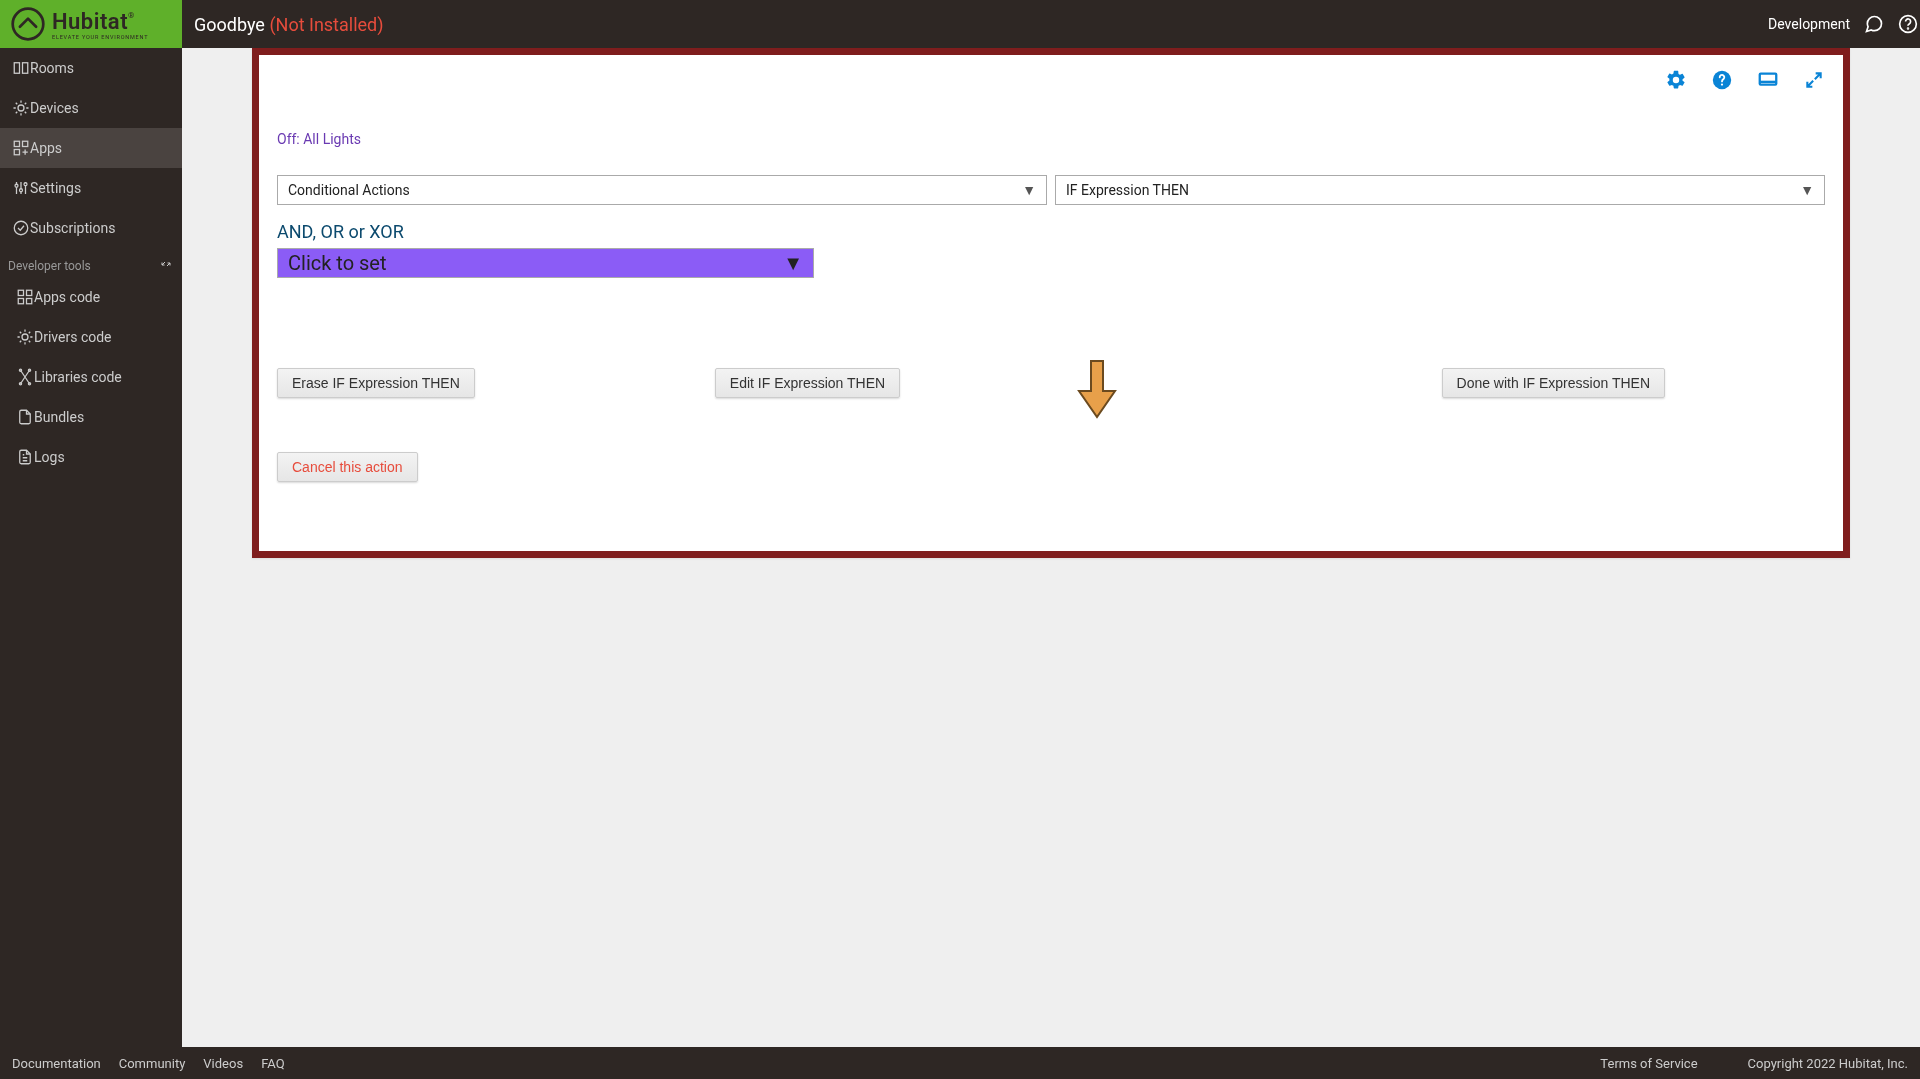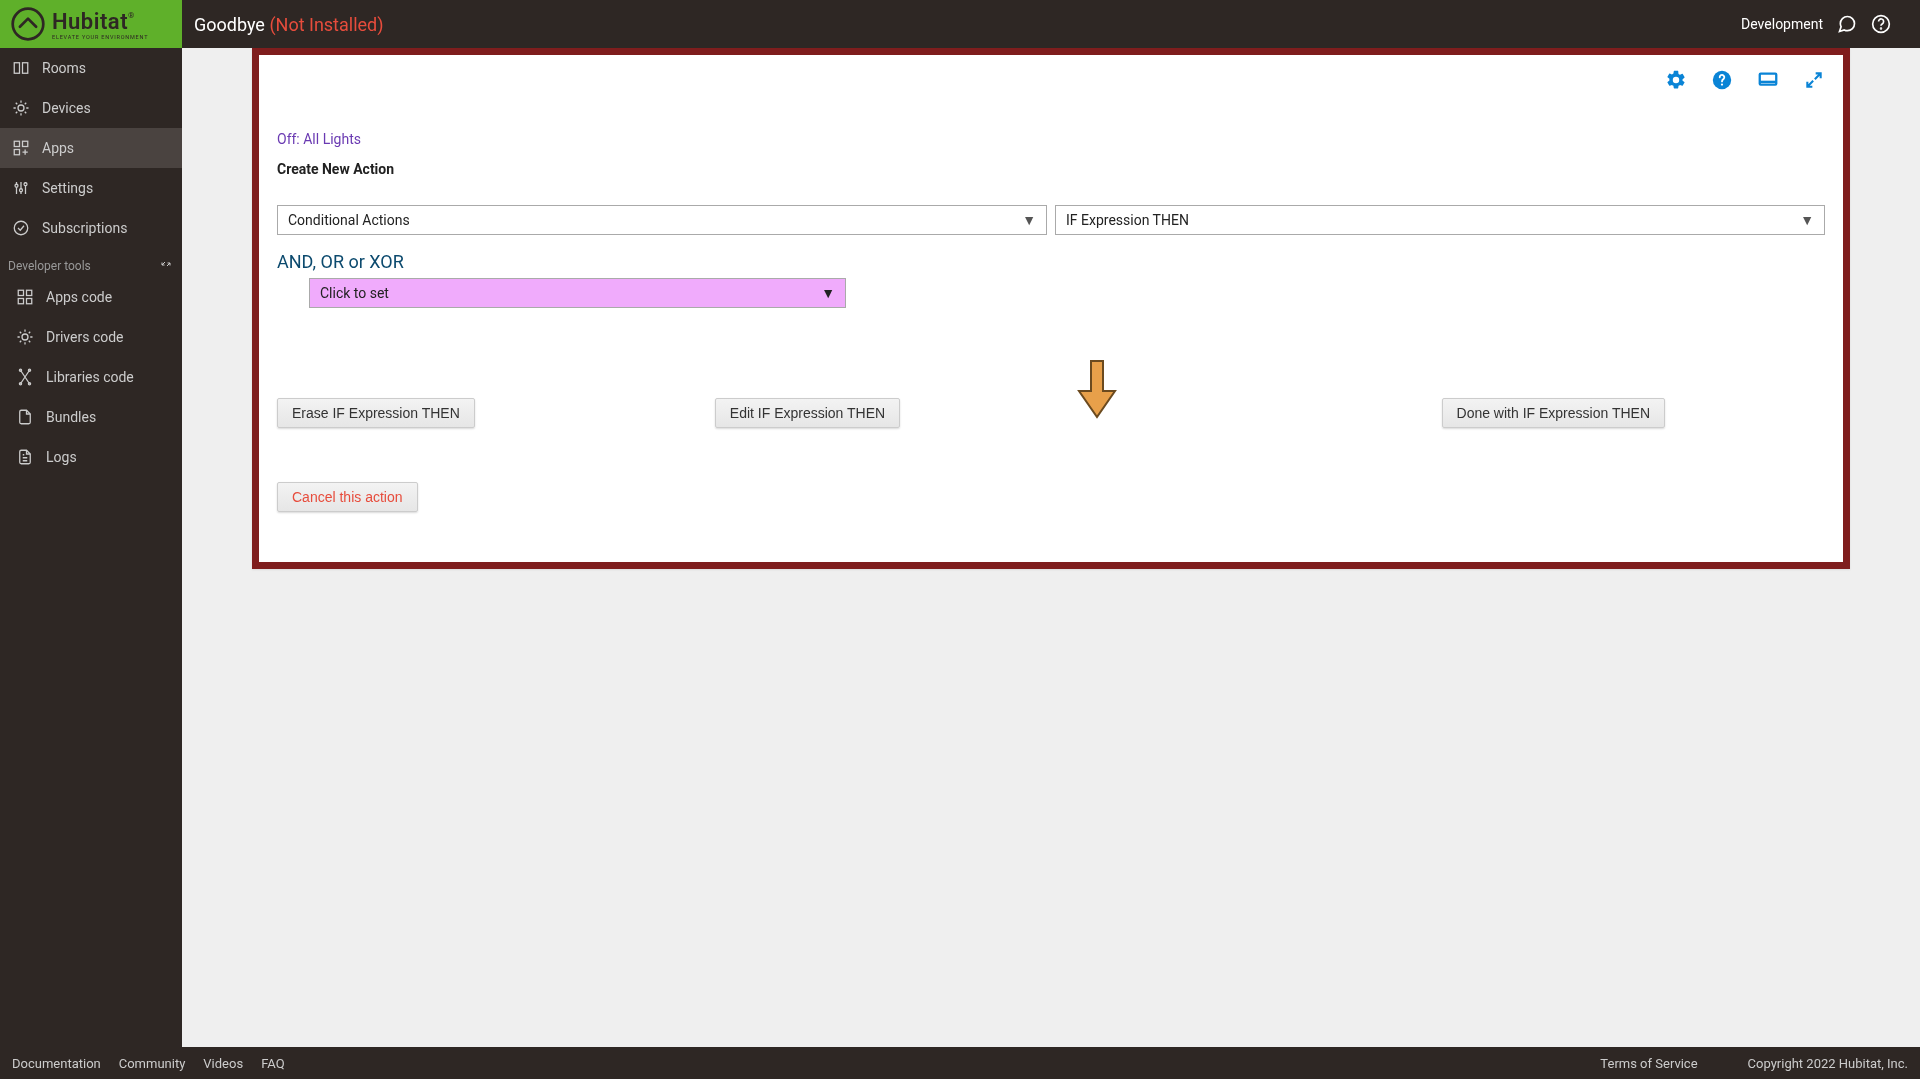--- a/index.html
+++ b/index.html
@@ -6,25 +6,25 @@
     body { font-family: -apple-system, BlinkMacSystemFont, "Segoe UI", Roboto, Arial, sans-serif; background: #efefef; height: 1079px; width: 1920px; overflow: hidden; position: relative; }
 
     .header { background: #2e2724; height: 48px; display: flex; align-items: center; color: #fff; position: fixed; top:0; left:0; right:0; z-index:10; }
     .logo-box { background: #5fb02a; height: 48px; width: 182px; display: flex; align-items: center; padding: 0 10px; }
     .logo-box svg { height: 36px; }
     .logo-text { display:flex; flex-direction:column; margin-left:6px; color:#2e2724;}
     .logo-main { font-weight:600; font-size:22px; letter-spacing:0.5px; }
     .logo-sub { font-size:5.5px; letter-spacing:0.8px; }
     .header-title { margin-left: 12px; font-size: 18px; }
     .not-installed { color: #e74c3c; }
-    .header-right { margin-left: auto; display: flex; align-items: center; gap: 14px; padding-right: 29px; font-size: 14px; }
+    .header-right { margin-left: auto; display: flex; align-items: center; gap: 14px; padding-right: 2px; font-size: 14px; }
     .header-icon { width:20px; height:20px; display:flex; align-items:center; justify-content:center; cursor:pointer; }
 
     .sidebar { position: fixed; top: 48px; bottom: 32px; left: 0; width: 182px; background: #2e2724; color: #ccc; font-size: 14px; }
-    .sidebar-item { display: flex; align-items: center; padding: 10px 12px; gap: 12px; cursor: pointer; height:40px; }
+    .sidebar-item { display: flex; align-items: center; padding: 10px 12px; cursor: pointer; height:40px; }
     .sidebar-item.active { background: #4a4340; }
     .sidebar-section { font-size: 12px; padding: 10px 8px 4px 8px; color: #999; display:flex; justify-content:space-between; align-items:center; }
     .sidebar-collapse { font-size:11px; cursor:pointer; margin-right:2px;}
     .sidebar-section-items .sidebar-item { padding-left: 16px; }
     .side-icon { width:18px; height:18px; display:flex; align-items:center; justify-content:center; flex-shrink:0;}
 
     .footer { position: fixed; bottom: 0; left:0; right:0; height: 32px; background: #2e2724; color:#ccc; display:flex; align-items:center; padding:0 12px; font-size:13px; }
     .footer a { color:#ccc; text-decoration:none; margin-right:18px; cursor:pointer; }
     .footer-right { margin-left:auto; display:flex; gap:32px; }
 
@@ -34,21 +34,21 @@
     .tb-icon { color:#0a84d6; cursor:pointer; width:22px; height:22px; display:flex; align-items:center; justify-content:center;}
     .link-purple { color:#6a3ab2; font-size:14px; display:block; margin-top:56px; cursor:pointer;}
     .section-title { font-weight:700; font-size:14px; margin-top:14px; color:#222;}
     .row-selects { display:flex; gap:8px; margin-top:28px; }
     .select { flex:1; border:1px solid #aaa; height:30px; display:flex; align-items:center; padding:0 10px; font-size:14px; background:#fff; justify-content:space-between; cursor:pointer; color:#222;}
     .select .caret { color:#555; }
     .expr-label { text-decoration: underline; font-size:14px; margin-top:22px; color:#222;}
     .expr-text { font-size:14px; margin-top:4px; color:#222; }
     .expr-flag { color:#e6a628; }
     .and-label { font-size:18px; margin-top:16px; color:#0c4a6e;}
-    .select-half { width: 537px; border:1px solid #aaa; height:30px; display:flex; align-items:center; padding:0 10px; font-size:14px; background:#f0abfc; justify-content:space-between; cursor:pointer; margin-top:6px; color:#222;margin-left:32px;}
+    .select-half { width: 537px; border:1px solid #aaa; height:30px; display:flex; align-items:center; padding:0 10px; font-size:20px; background:#8b5cf6; justify-content:space-between; cursor:pointer; margin-top:6px; color:#222;}
     .btn-row { display:flex; margin-top:90px; }
     .btn { background: linear-gradient(#f3f3f3,#e6e6e6); border:1px solid #ccc; padding: 6px 14px; font-size:14px; border-radius:2px; cursor:pointer; box-shadow: 0 1px 2px rgba(0,0,0,0.15); color:#333;}
     .btn-row .b1 { margin-left:0; }
     .btn-row .b2 { margin-left:240px; }
     .btn-row .b3 { margin-left:auto; margin-right:160px; }
     .btn-cancel { color:#e74c3c; margin-top:54px; display:inline-block;}
     .arrow { position:absolute; width:44px; height:60px; }
     .arrow svg { width:44px; height:60px; }
   </style>
 </head>
@@ -223,21 +223,20 @@
           </svg>
         </span>
       <span class="tb-icon">
           <svg viewBox="0 0 24 24" width="20" height="20" fill="none" stroke="#0a84d6" stroke-width="2.5">
             <path d="M4 14v6h6M20 10V4h-6M4 20l7-7M20 4l-7 7"></path>
           </svg>
         </span>
     </div>
 
     <a class="link-purple">Off: All Lights</a>
-    <div class="section-title">Create New Action</div>
 
     <div class="row-selects">
       <div class="select">
         <span>Conditional Actions</span>
         <span class="caret">▼</span>
       </div>
       <div class="select">
         <span>IF Expression THEN</span>
         <span class="caret">▼</span>
       </div>

